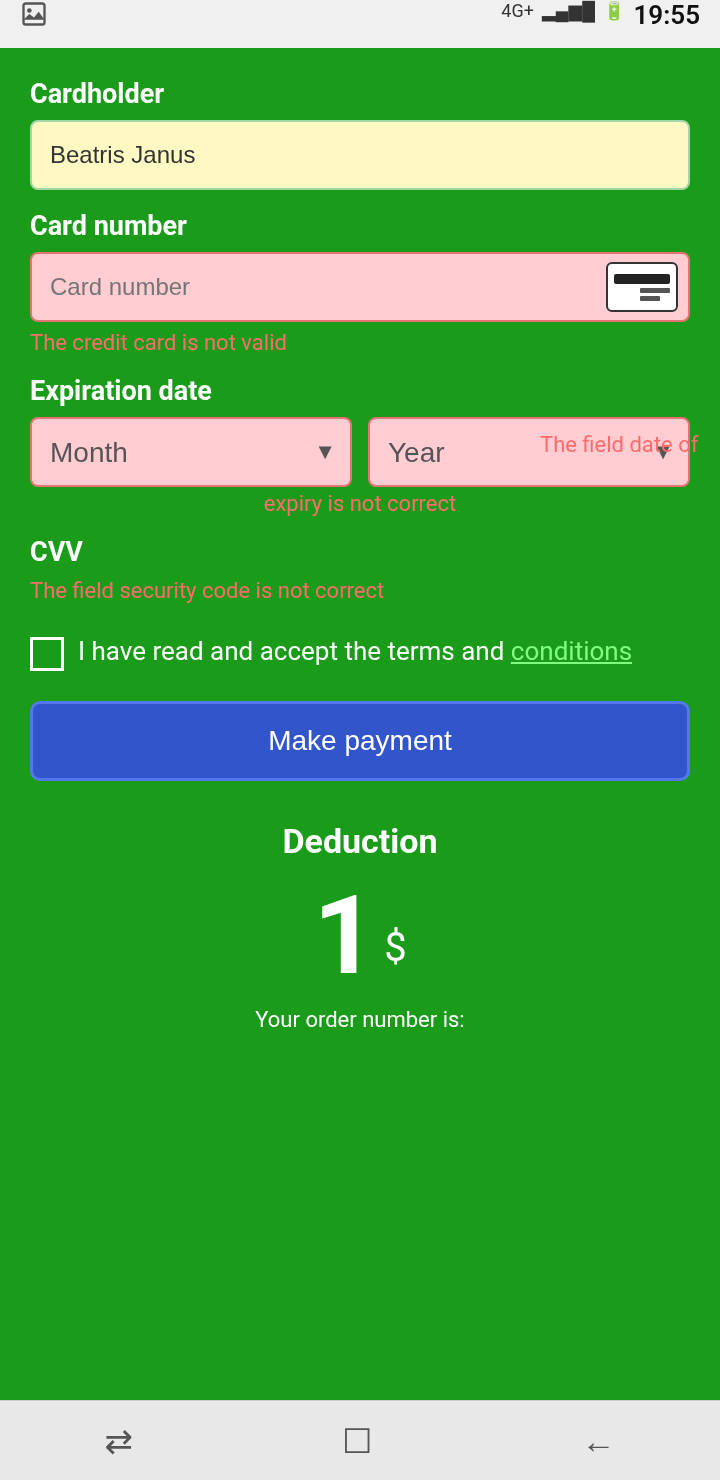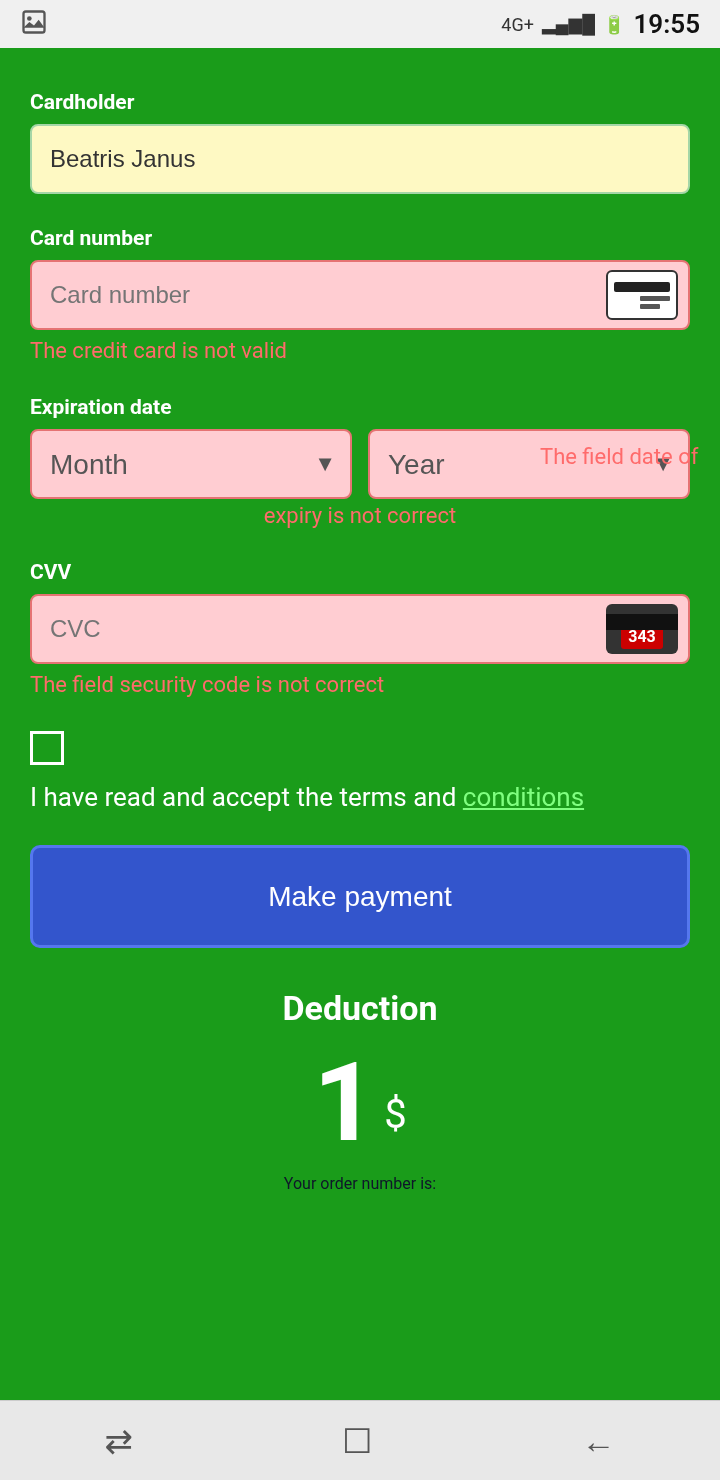--- a/index.html
+++ b/index.html
@@ -11,21 +11,20 @@
       font-family: 'Roboto', Arial, sans-serif;
       display: flex;
       flex-direction: column;
     }
 
     
     .status-bar {
       background: #f0f0f0;
       height: 48px;
       display: flex;
-      align-items: center;
       justify-content: flex-end;
       padding: 0 20px;
       gap: 8px;
     }
     .status-bar-left {
       margin-right: auto;
     }
     .status-icon {
       font-size: 18px;
       color: #333;
@@ -42,24 +41,24 @@
       flex: 1;
       padding: 30px 30px 40px 30px;
       display: flex;
       flex-direction: column;
       gap: 0;
     }
 
     
     .field-label {
       color: white;
-      font-size: 21px;
+      font-size: 27px;
       font-weight: 700;
       margin-bottom: 10px;
-      margin-top: 12px;
+      margin-top: 0;
     }
 
     
     .field-section {
       margin-bottom: 20px;
     }
 
     
     .input-field {
       width: 100%;
@@ -210,21 +209,20 @@
       margin-top: 4px;
     }
 
     
     .checkbox-section {
       margin-top: 10px;
       margin-bottom: 30px;
       display: flex;
       align-items: flex-start;
       gap: 14px;
-      flex-direction: column;
     }
     .checkbox-input {
       width: 34px;
       height: 34px;
       min-width: 34px;
       border: 3px solid white;
       background: transparent;
       appearance: none;
       -webkit-appearance: none;
       cursor: pointer;
@@ -237,21 +235,21 @@
     }
     .checkbox-link {
       color: #80ff80;
       text-decoration: underline;
       cursor: pointer;
     }
 
     
     .payment-button {
       width: 100%;
-      height: 103px;
+      height: 80px;
       background: #3355cc;
       border: 3px solid #5577ee;
       border-radius: 10px;
       color: white;
       font-size: 28px;
       cursor: pointer;
       margin-bottom: 30px;
     }
 
     
@@ -276,22 +274,22 @@
       font-size: 110px;
       font-weight: 700;
       line-height: 1;
     }
     .deduction-currency {
       font-size: 40px;
       font-weight: 400;
       margin-bottom: 20px;
     }
     .order-number-text {
-      color: #0f172a;
-      font-size: 16px;
+      color: #ffffff;
+      font-size: 22px;
       margin-top: 16px;
     }
 
     
     .bottom-nav {
       background: #e8e8e8;
       height: 80px;
       display: flex;
       align-items: center;
       justify-content: space-around;
@@ -380,27 +378,20 @@
         </div>
 
         <div class="field-error-overflow">The field date of</div>
       </div>
       <div class="error-msg expiry-error-row">expiry is not correct</div>
     </div>
   </div>
 
   <div class="field-section">
     <div class="field-label">CVV</div>
-    <div class="input-wrapper">
-      <input type="text" class="input-field" placeholder="CVC" style="">
-      <div class="input-cvv-icon">
-        <div class="cvv-stripe"></div>
-        <div class="cvv-badge">343</div>
-      </div>
-    </div>
     <div class="error-msg">The field security code is not correct</div>
   </div>
 
   <div class="checkbox-section">
     <input type="checkbox" class="checkbox-input" style="">
     <div class="checkbox-text">
       <span>I have read and accept the terms and </span><span class="checkbox-link">conditions</span>
     </div>
   </div>
 

